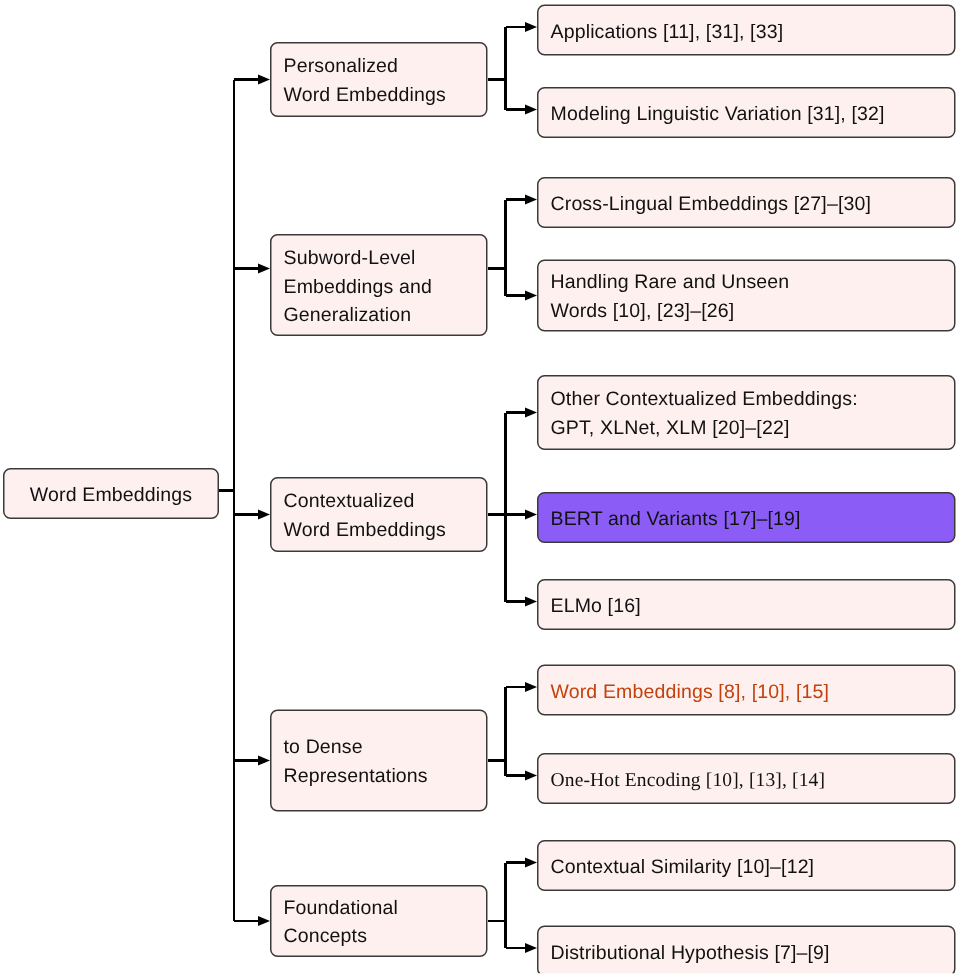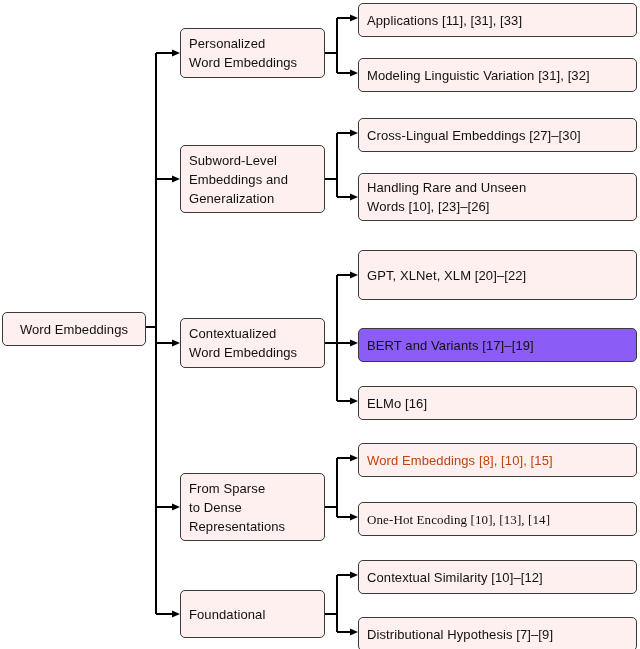--- a/index.html
+++ b/index.html
@@ -95,51 +95,52 @@
       <polygon points="358,632 350,628.6 350,635.4" fill="#000000"></polygon>
     </svg>
   <div id="nodes-layer">
       <div class="node root" style="left: 2px; top: 312px; width: 144px; height: 30px; background: rgb(253, 240, 238); border: 1.4px solid rgb(58, 58, 58); color: rgb(17, 17, 17);">
         <span class="line">Word Embeddings</span>
       </div>
       <div class="node category" style="left: 180px; top: 28px; width: 145px; height: 50px; background: rgb(253, 240, 238); border: 1.4px solid rgb(58, 58, 58); color: rgb(17, 17, 17);">
         <span class="line">Personalized</span>
         <span class="line">Word Embeddings</span>
       </div>
-      <div class="node category" style="left: 180px; top: 145px; width: 145px; height: 68px; background: rgb(253, 240, 238); border: 1.4px solid rgb(58, 58, 58); color: rgb(17, 17, 17);">
+      <div class="node category" style="left: 180px; top: 156px; width: 145px; height: 68px; background: rgb(253, 240, 238); border: 1.4px solid rgb(58, 58, 58); color: rgb(17, 17, 17);">
         <span class="line">Subword-Level</span>
         <span class="line">Embeddings and</span>
         <span class="line">Generalization</span>
       </div>
       <div class="node category" style="left: 180px; top: 318px; width: 145px; height: 50px; background: rgb(253, 240, 238); border: 1.4px solid rgb(58, 58, 58); color: rgb(17, 17, 17);">
         <span class="line">Contextualized</span>
         <span class="line">Word Embeddings</span>
       </div>
       <div class="node category" style="left: 180px; top: 473px; width: 145px; height: 68px; background: rgb(253, 240, 238); border: 1.4px solid rgb(58, 58, 58); color: rgb(17, 17, 17);">
-        <span class="line">From Sparse</span>
         <span class="line">to Dense</span>
         <span class="line">Representations</span>
       </div>
       <div class="node category" style="left: 180px; top: 590px; width: 145px; height: 48px; background: rgb(253, 240, 238); border: 1.4px solid rgb(58, 58, 58); color: rgb(17, 17, 17);">
         <span class="line">Foundational</span>
+        <span class="line">Concepts</span>
       </div>
       <div class="node leaf" style="left: 358px; top: 3px; width: 279px; height: 30px; background: rgb(253, 240, 238); border: 1.4px solid rgb(58, 58, 58); color: rgb(17, 17, 17);">
         <span class="line">Applications [11], [31], [33]</span>
       </div>
       <div class="node leaf" style="left: 358px; top: 58px; width: 279px; height: 30px; background: rgb(253, 240, 238); border: 1.4px solid rgb(58, 58, 58); color: rgb(17, 17, 17);">
         <span class="line">Modeling Linguistic Variation [31], [32]</span>
       </div>
       <div class="node leaf" style="left: 358px; top: 118px; width: 279px; height: 30px; background: rgb(253, 240, 238); border: 1.4px solid rgb(58, 58, 58); color: rgb(17, 17, 17);">
         <span class="line">Cross-Lingual Embeddings [27]–[30]</span>
       </div>
       <div class="node leaf" style="left: 358px; top: 173px; width: 279px; height: 48px; background: rgb(253, 240, 238); border: 1.4px solid rgb(58, 58, 58); color: rgb(17, 17, 17);">
         <span class="line">Handling Rare and Unseen</span>
         <span class="line">Words [10], [23]–[26]</span>
       </div>
       <div class="node leaf" style="left: 358px; top: 250px; width: 279px; height: 50px; background: rgb(253, 240, 238); border: 1.4px solid rgb(58, 58, 58); color: rgb(17, 17, 17);">
+        <span class="line">Other Contextualized Embeddings:</span>
         <span class="line">GPT, XLNet, XLM [20]–[22]</span>
       </div>
       <div class="node leaf" style="left: 358px; top: 328px; width: 279px; height: 30px; background: #8b5cf6; border: 1.4px solid rgb(58, 58, 58); color: rgb(17, 17, 17);">
         <span class="line">BERT and Variants [17]–[19]</span>
       </div>
       <div class="node leaf" style="left: 358px; top: 386px; width: 279px; height: 30px; background: rgb(253, 240, 238); border: 1.4px solid rgb(58, 58, 58); color: rgb(17, 17, 17);">
         <span class="line">ELMo [16]</span>
       </div>
       <div class="node leaf" style="left: 358px; top: 443px; width: 279px; height: 30px; background: rgb(253, 240, 238); border: 1.4px solid rgb(58, 58, 58); color: #c2410c;">
         <span class="line">Word Embeddings [8], [10], [15]</span>

